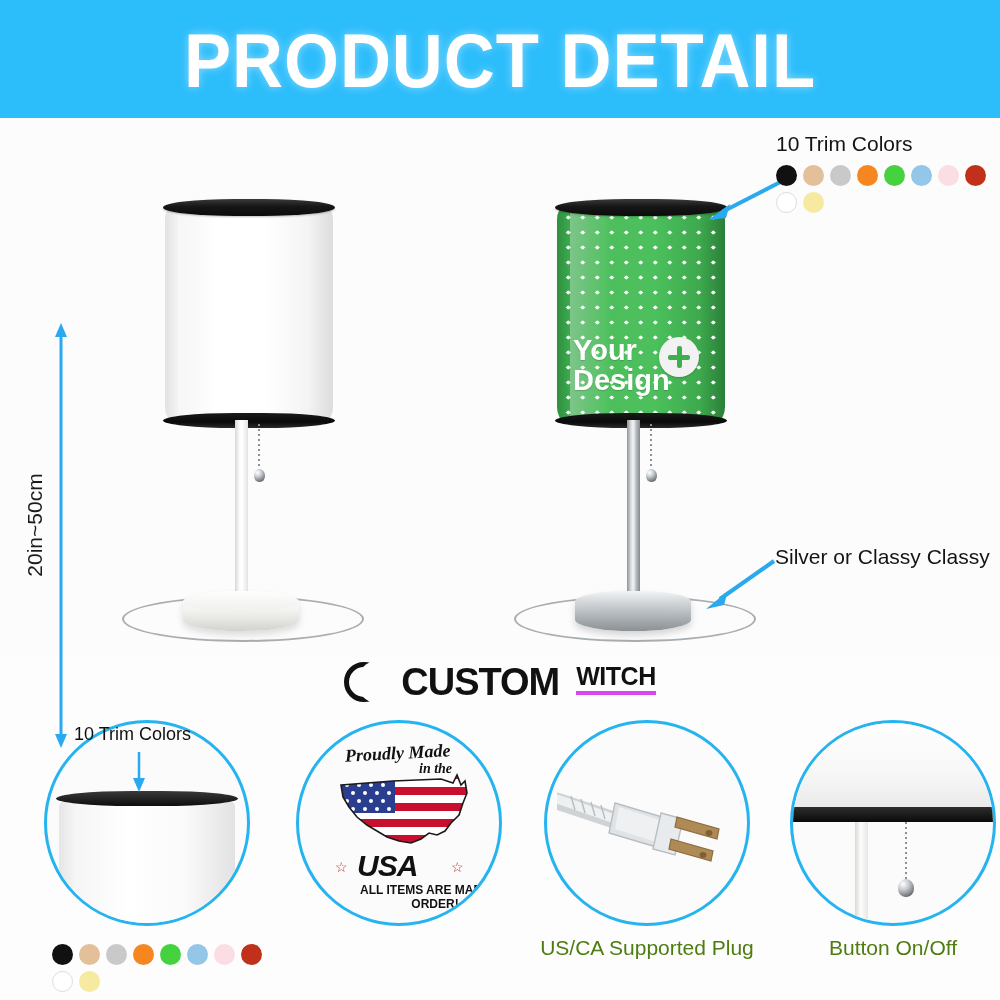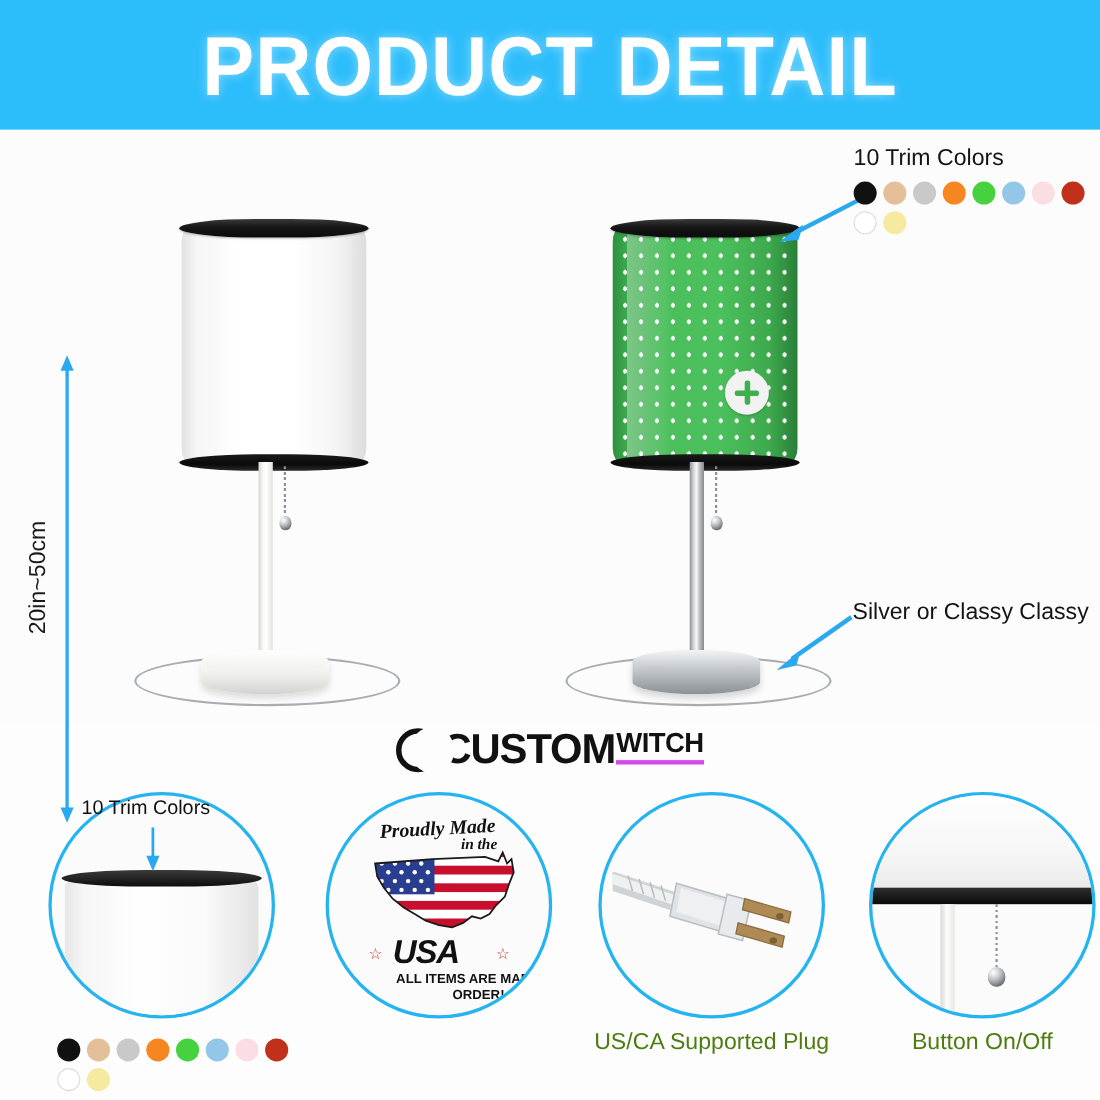--- a/index.html
+++ b/index.html
@@ -139,21 +139,21 @@
 
   
   .callout-label { position:absolute; font-size:21px; color:#141414; white-space:nowrap; }
   .swatches { position:absolute; display:flex; flex-wrap:wrap; width:234px; gap:6px; }
   .swatch { width:21px; height:21px; border-radius:50%; }
   .swatch.white-sw { border:1px solid #dcdcdc; }
 
   
   .logo-row {
     position:absolute; left:0; top:662px; width:1000px;
-    display:flex; align-items:center; justify-content:center; gap:0px;
+    display:flex; align-items:center; justify-content:center; gap:16px;
   }
   .logo-c { position:relative; width:40px; height:40px; margin-right:1px; }
   .logo-c:before {
     content:""; position:absolute; left:0; top:0; width:40px; height:40px;
     border-radius:50%; border:5px solid #111; box-sizing:border-box;
   }
   .logo-c:after {
     content:""; position:absolute; left:13px; top:-1px; width:40px; height:42px;
     border-radius:50%; background:#fdfdfd;
   }
@@ -269,20 +269,24 @@
       <div class="base base-white" style="left:183px; top:473px; width:116px; height:40px;">
         <div class="base-top base-top-white"></div>
       </div>
     </div>
 
     <div class="lamp">
       <div class="shade-wrap" style="left:557px; top:88px; width:168px; height:215px;">
         <div class="shade shade-green">
           <div class="dots"></div>
           <div class="shade-gloss"></div>
+          <div class="design-text">
+            <div>Your</div>
+            <div>Design</div>
+          </div>
           <div class="plus-badge"></div>
         </div>
         <div class="trim-top"></div>
         <div class="trim-bottom"></div>
       </div>
       <div class="chain" style="left:650px; top:306px; height:46px;">
         <div class="chain-dots"></div>
         <div class="chain-ball"></div>
       </div>
       <div class="pole pole-silver" style="left:627px; top:302px; width:13px; height:190px;"></div>

